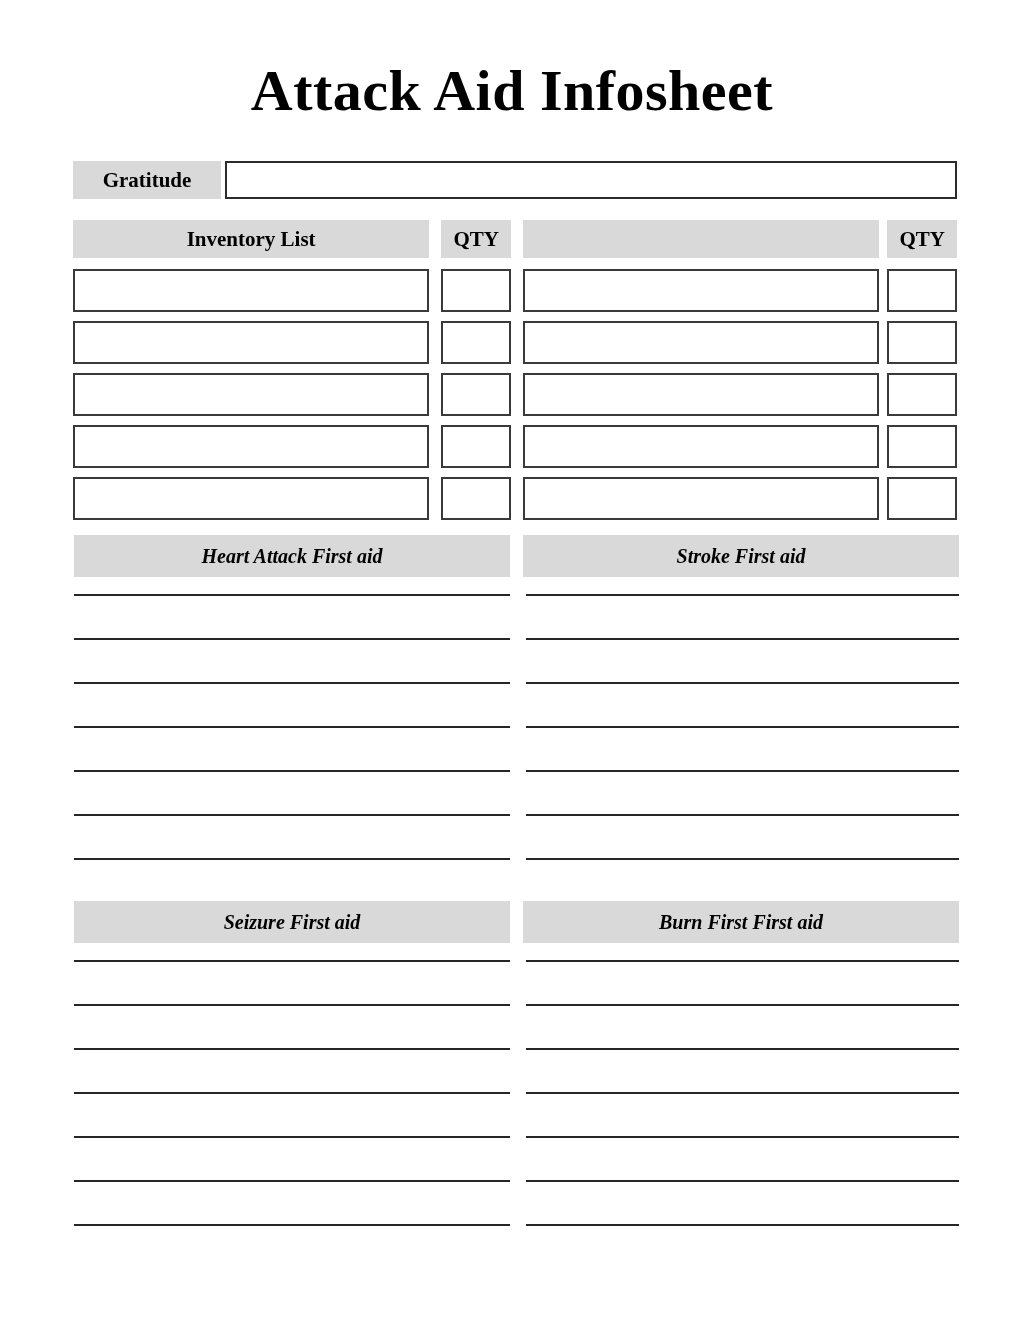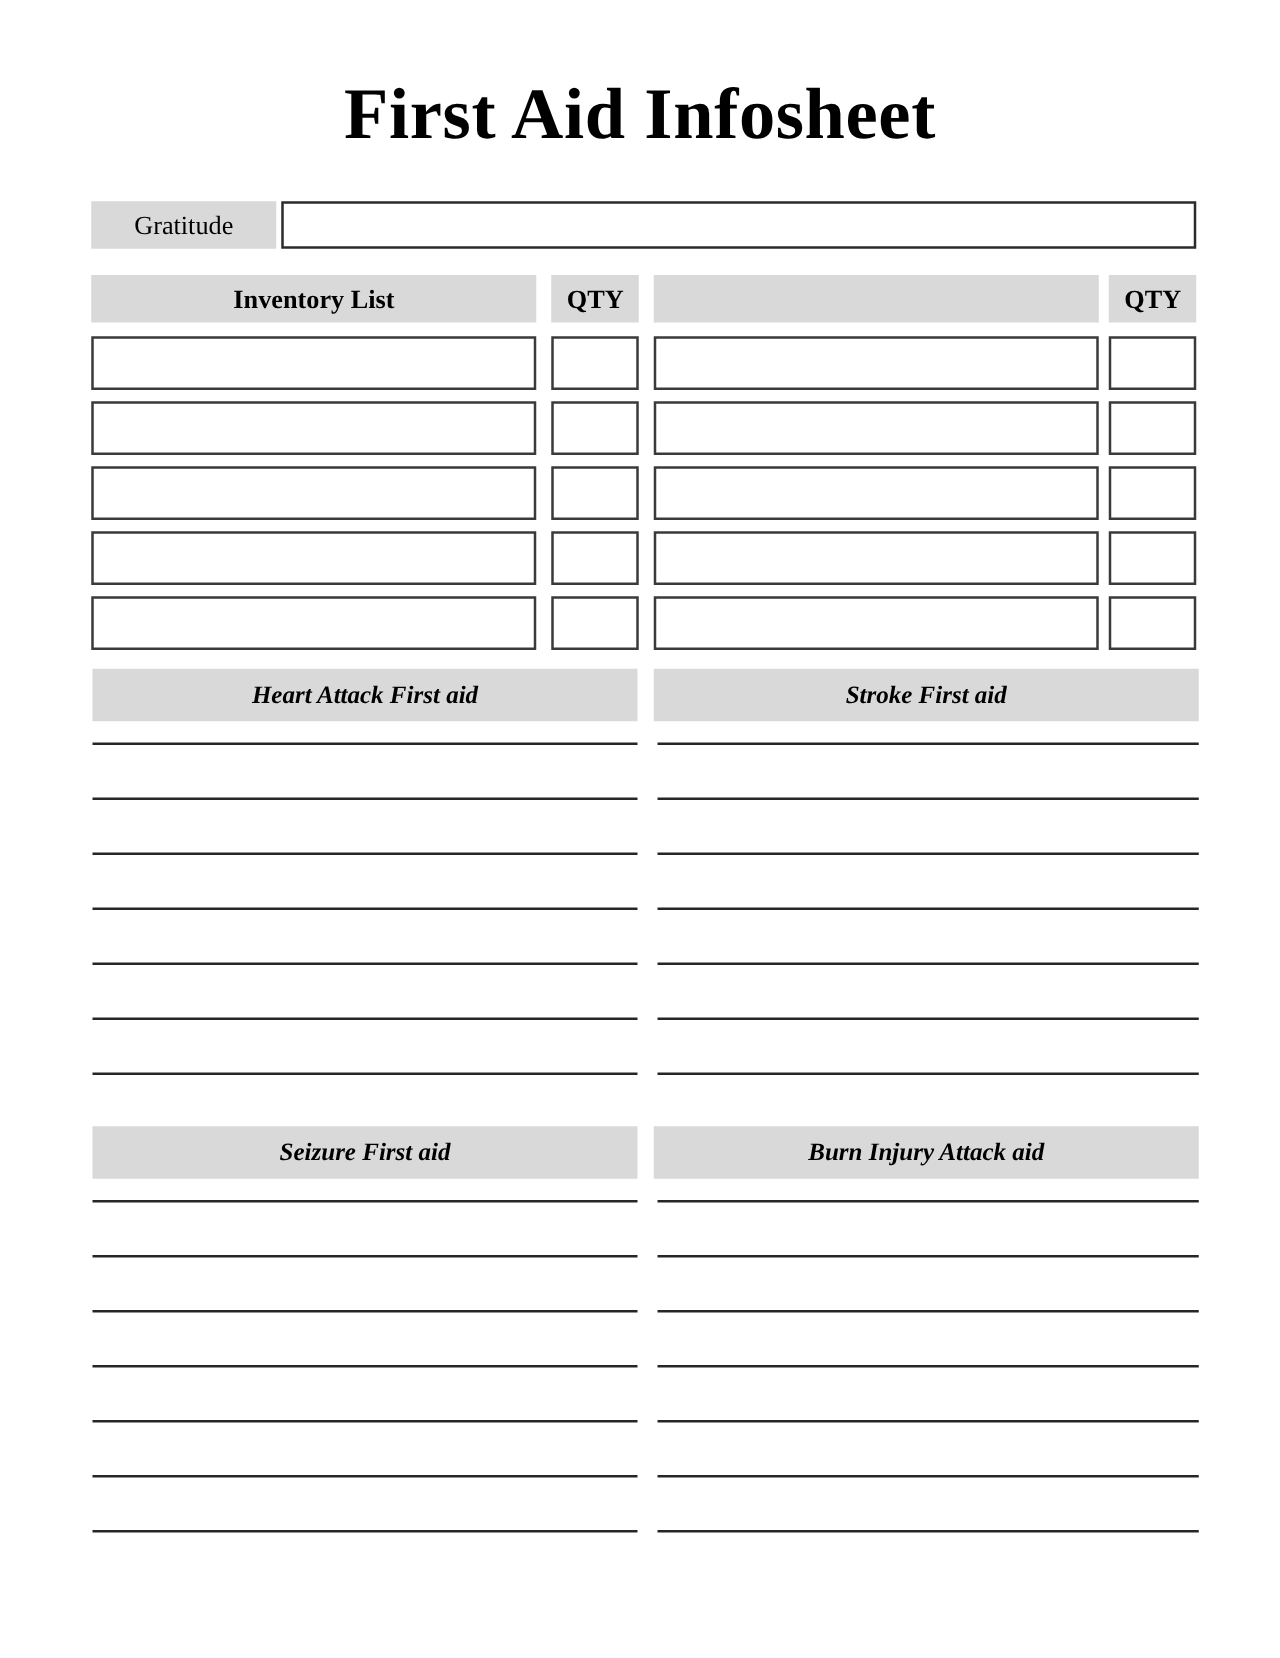--- a/index.html
+++ b/index.html
@@ -50,21 +50,21 @@
     display: flex;
     align-items: stretch;
   }
   .gratitude-label {
     width: 148px;
     background: #d9d9d9;
     display: flex;
     align-items: center;
     justify-content: center;
     font-size: 21px;
-    font-weight: 400;
+    font-weight: 700;
   }
   .gratitude-input {
     flex: 1 1 auto;
     margin-left: 4px;
     background: #ffffff;
     border: 2px solid #2b2b2b;
     box-sizing: border-box;
   }
 
   
@@ -154,21 +154,21 @@
   .fa-line:last-child { margin-bottom: 0; }
 
   
   .fa-right .fa-lines { margin-left: 3px; }
 </style>
 </head>
 <body>
 
 <div class="page">
 
-  <div class="doc-title">First Aid Infosheet</div>
+  <div class="doc-title">Attack Aid Infosheet</div>
 
   <div class="gratitude-row">
     <div class="gratitude-label">Gratitude</div>
     <div class="gratitude-input" placeholder=""></div>
   </div>
 
   <div class="inventory">
 
     <div class="inv-row header-row">
       <div class="inv-name hcell">Inventory List</div>
@@ -247,21 +247,21 @@
       <div class="fa-line"></div>
       <div class="fa-line"></div>
       <div class="fa-line"></div>
       <div class="fa-line"></div>
       <div class="fa-line"></div>
       <div class="fa-line"></div>
     </div>
   </div>
 
   <div class="fa-section fa-right fa-bottom">
-    <div class="fa-header">Burn Injury Attack aid</div>
+    <div class="fa-header">Burn First First aid</div>
     <div class="fa-lines">
       <div class="fa-line"></div>
       <div class="fa-line"></div>
       <div class="fa-line"></div>
       <div class="fa-line"></div>
       <div class="fa-line"></div>
       <div class="fa-line"></div>
       <div class="fa-line"></div>
     </div>
   </div>

